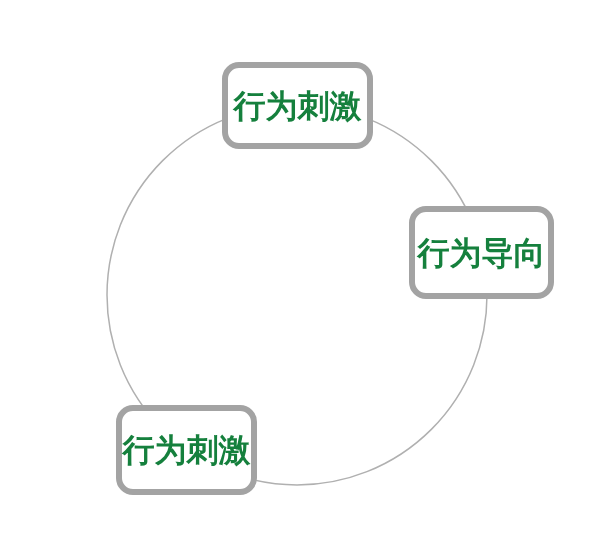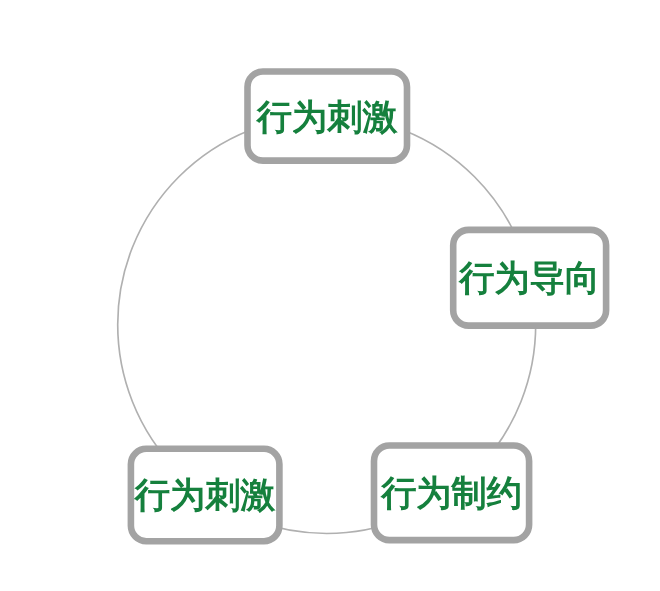--- a/index.html
+++ b/index.html
@@ -57,22 +57,19 @@
   </svg>
 
   <div class="node node-top">
     <span class="node-label">行为刺激</span>
   </div>
 
   <div class="node node-right">
     <span class="node-label">行为导向</span>
   </div>
 
-  <div class="node node-bottom-right">
-    <span class="node-label">行为制约</span>
-  </div>
 
   <div class="node node-bottom-left">
     <span class="node-label">行为刺激</span>
   </div>
 
 
 </div>
 
 </body></html>

